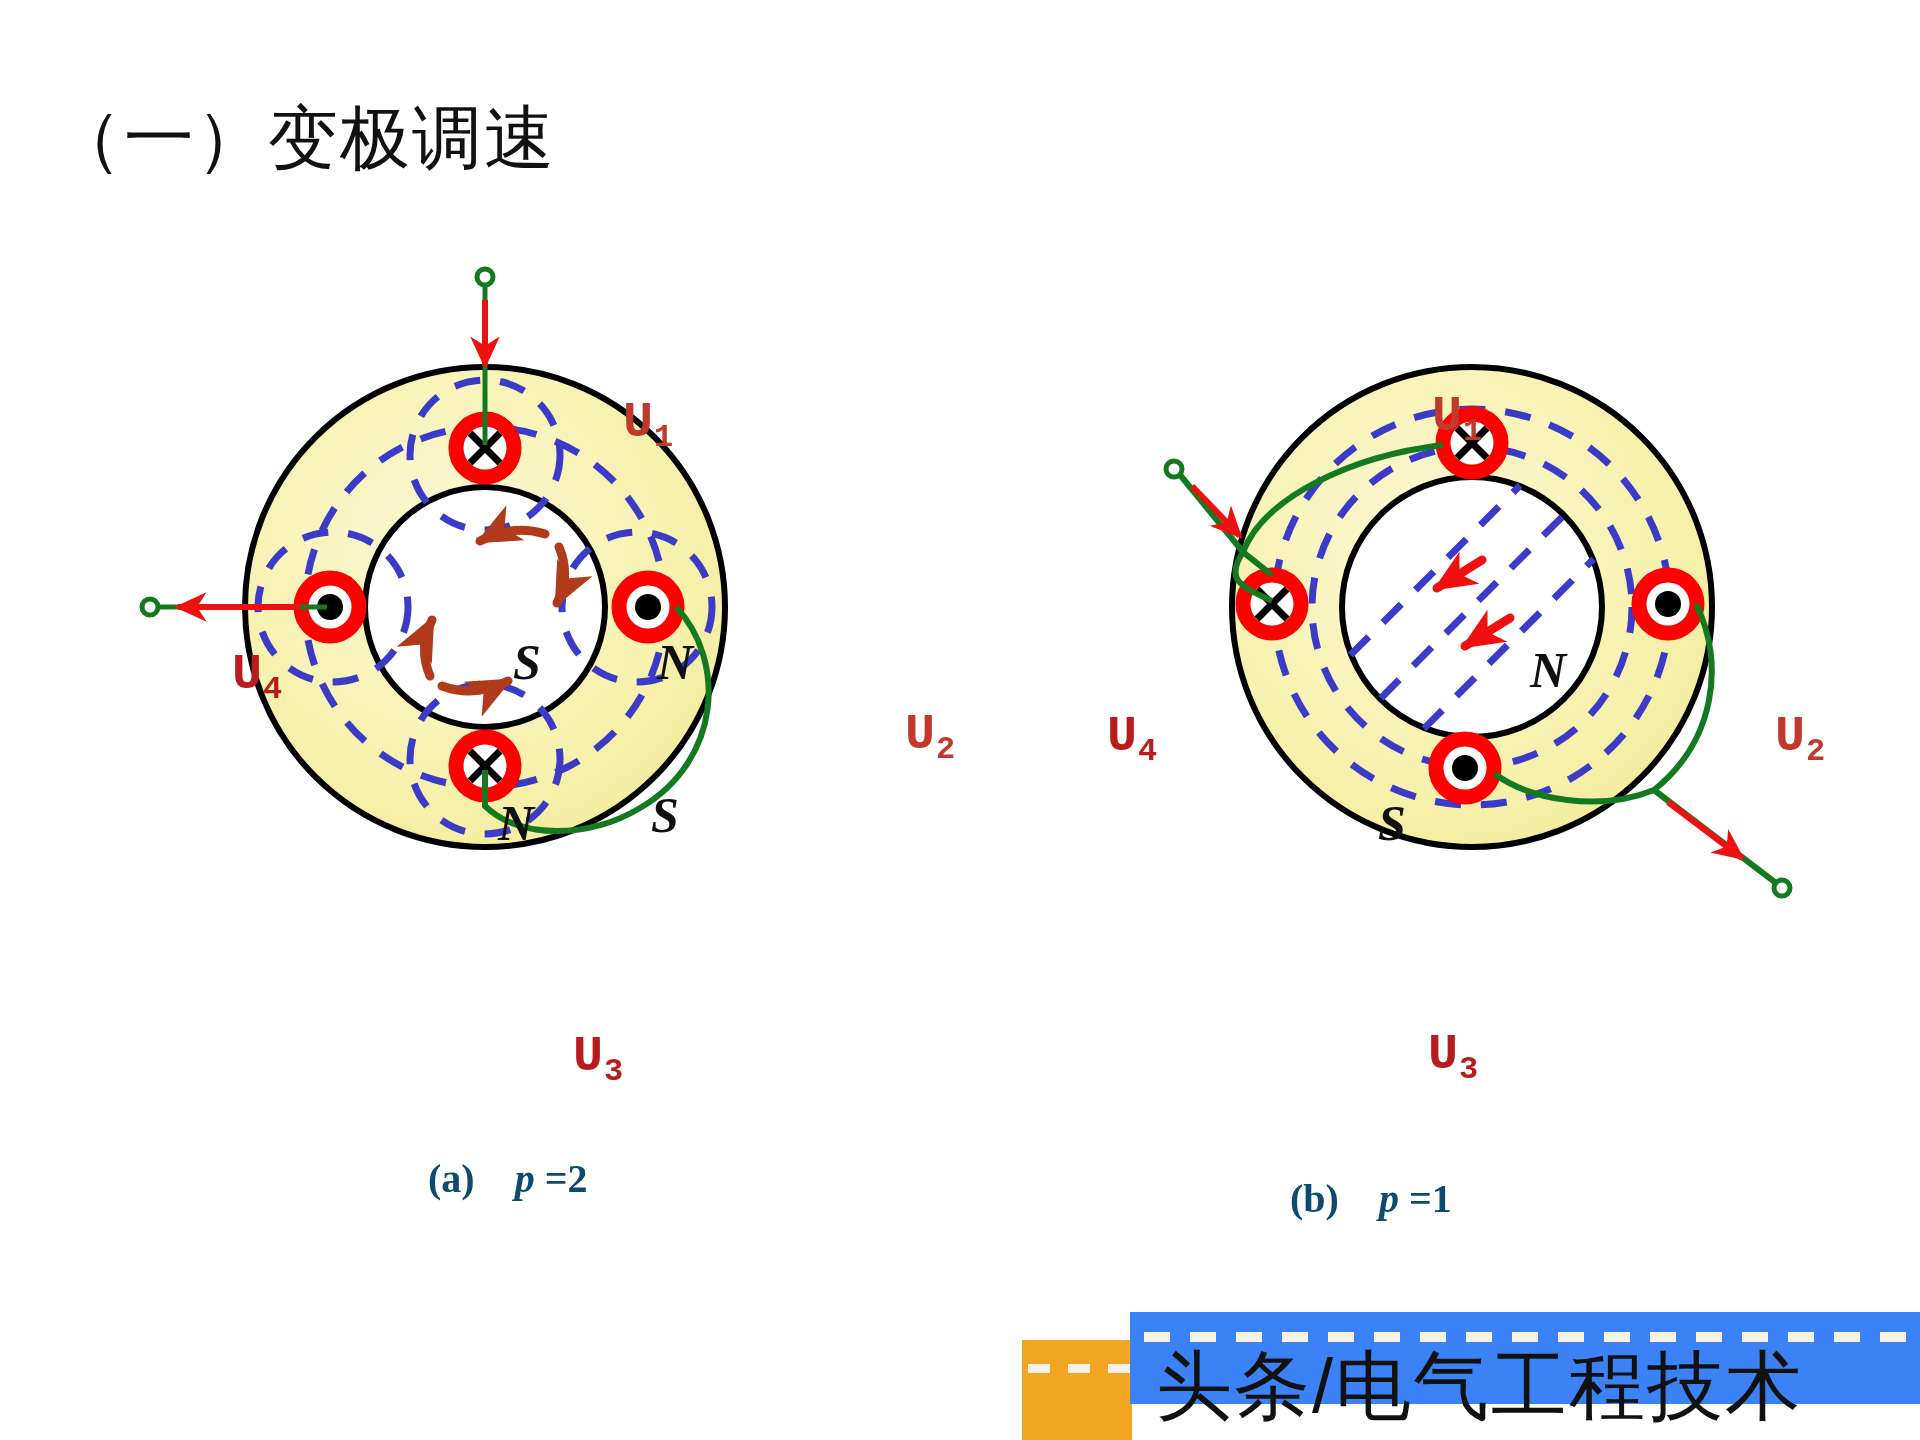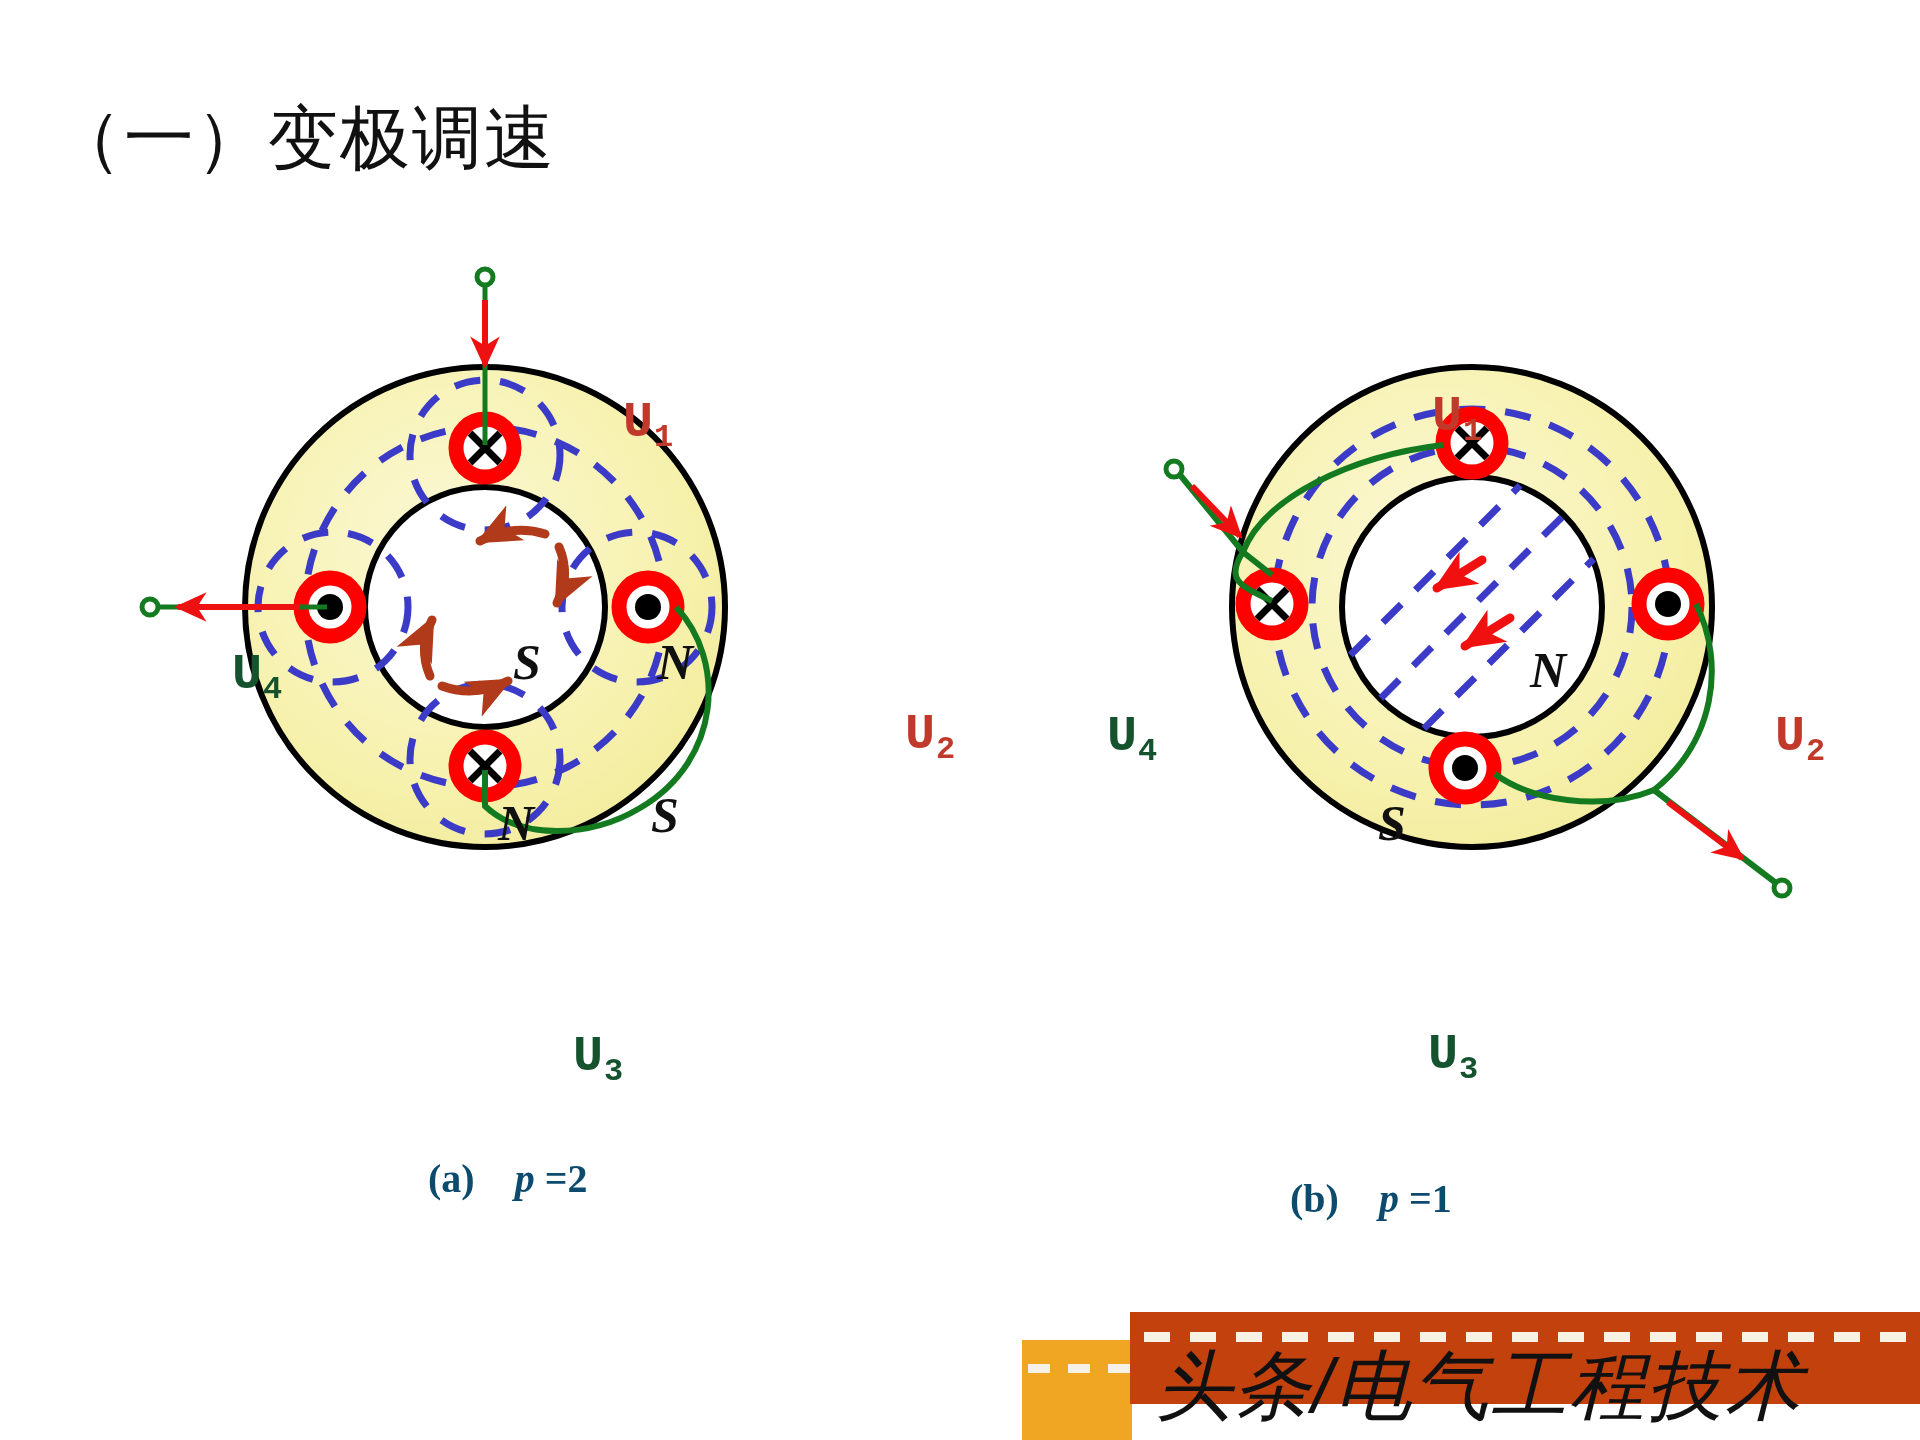--- a/index.html
+++ b/index.html
@@ -80,22 +80,21 @@
     height: 9px;
     background: repeating-linear-gradient(to right,
         #f5f1e6 0px, #f5f1e6 22px, transparent 22px, transparent 40px);
   }
   #banner-main {
     position: absolute;
     left: 108px;
     top: 0px;
     width: 790px;
     height: 92px;
-    background: #c2410c;
-    font-style: italic;
+    background: #3b82f6;
   }
   #banner-dash {
     position: absolute;
     left: 14px;
     top: 20px;
     right: 10px;
     height: 10px;
     background: repeating-linear-gradient(to right,
         #f7f2e4 0px, #f7f2e4 26px, transparent 26px, transparent 46px);
   }
@@ -121,21 +120,21 @@
     line-height: 1;
   }
   .ulabel sub {
     font-size: 32px;
     vertical-align: baseline;
     position: relative;
     top: 10px;
     left: 1px;
   }
   .red-lab { color: #c0392b; }
-  .green-lab { color: #14532d; }
+  .green-lab { color: #b91c1c; }
   .pole {
     position: absolute;
     font-family: "Liberation Serif", serif;
     font-style: italic;
     font-weight: 700;
     font-size: 50px;
     color: #101010;
     white-space: nowrap;
     line-height: 1;
   }

